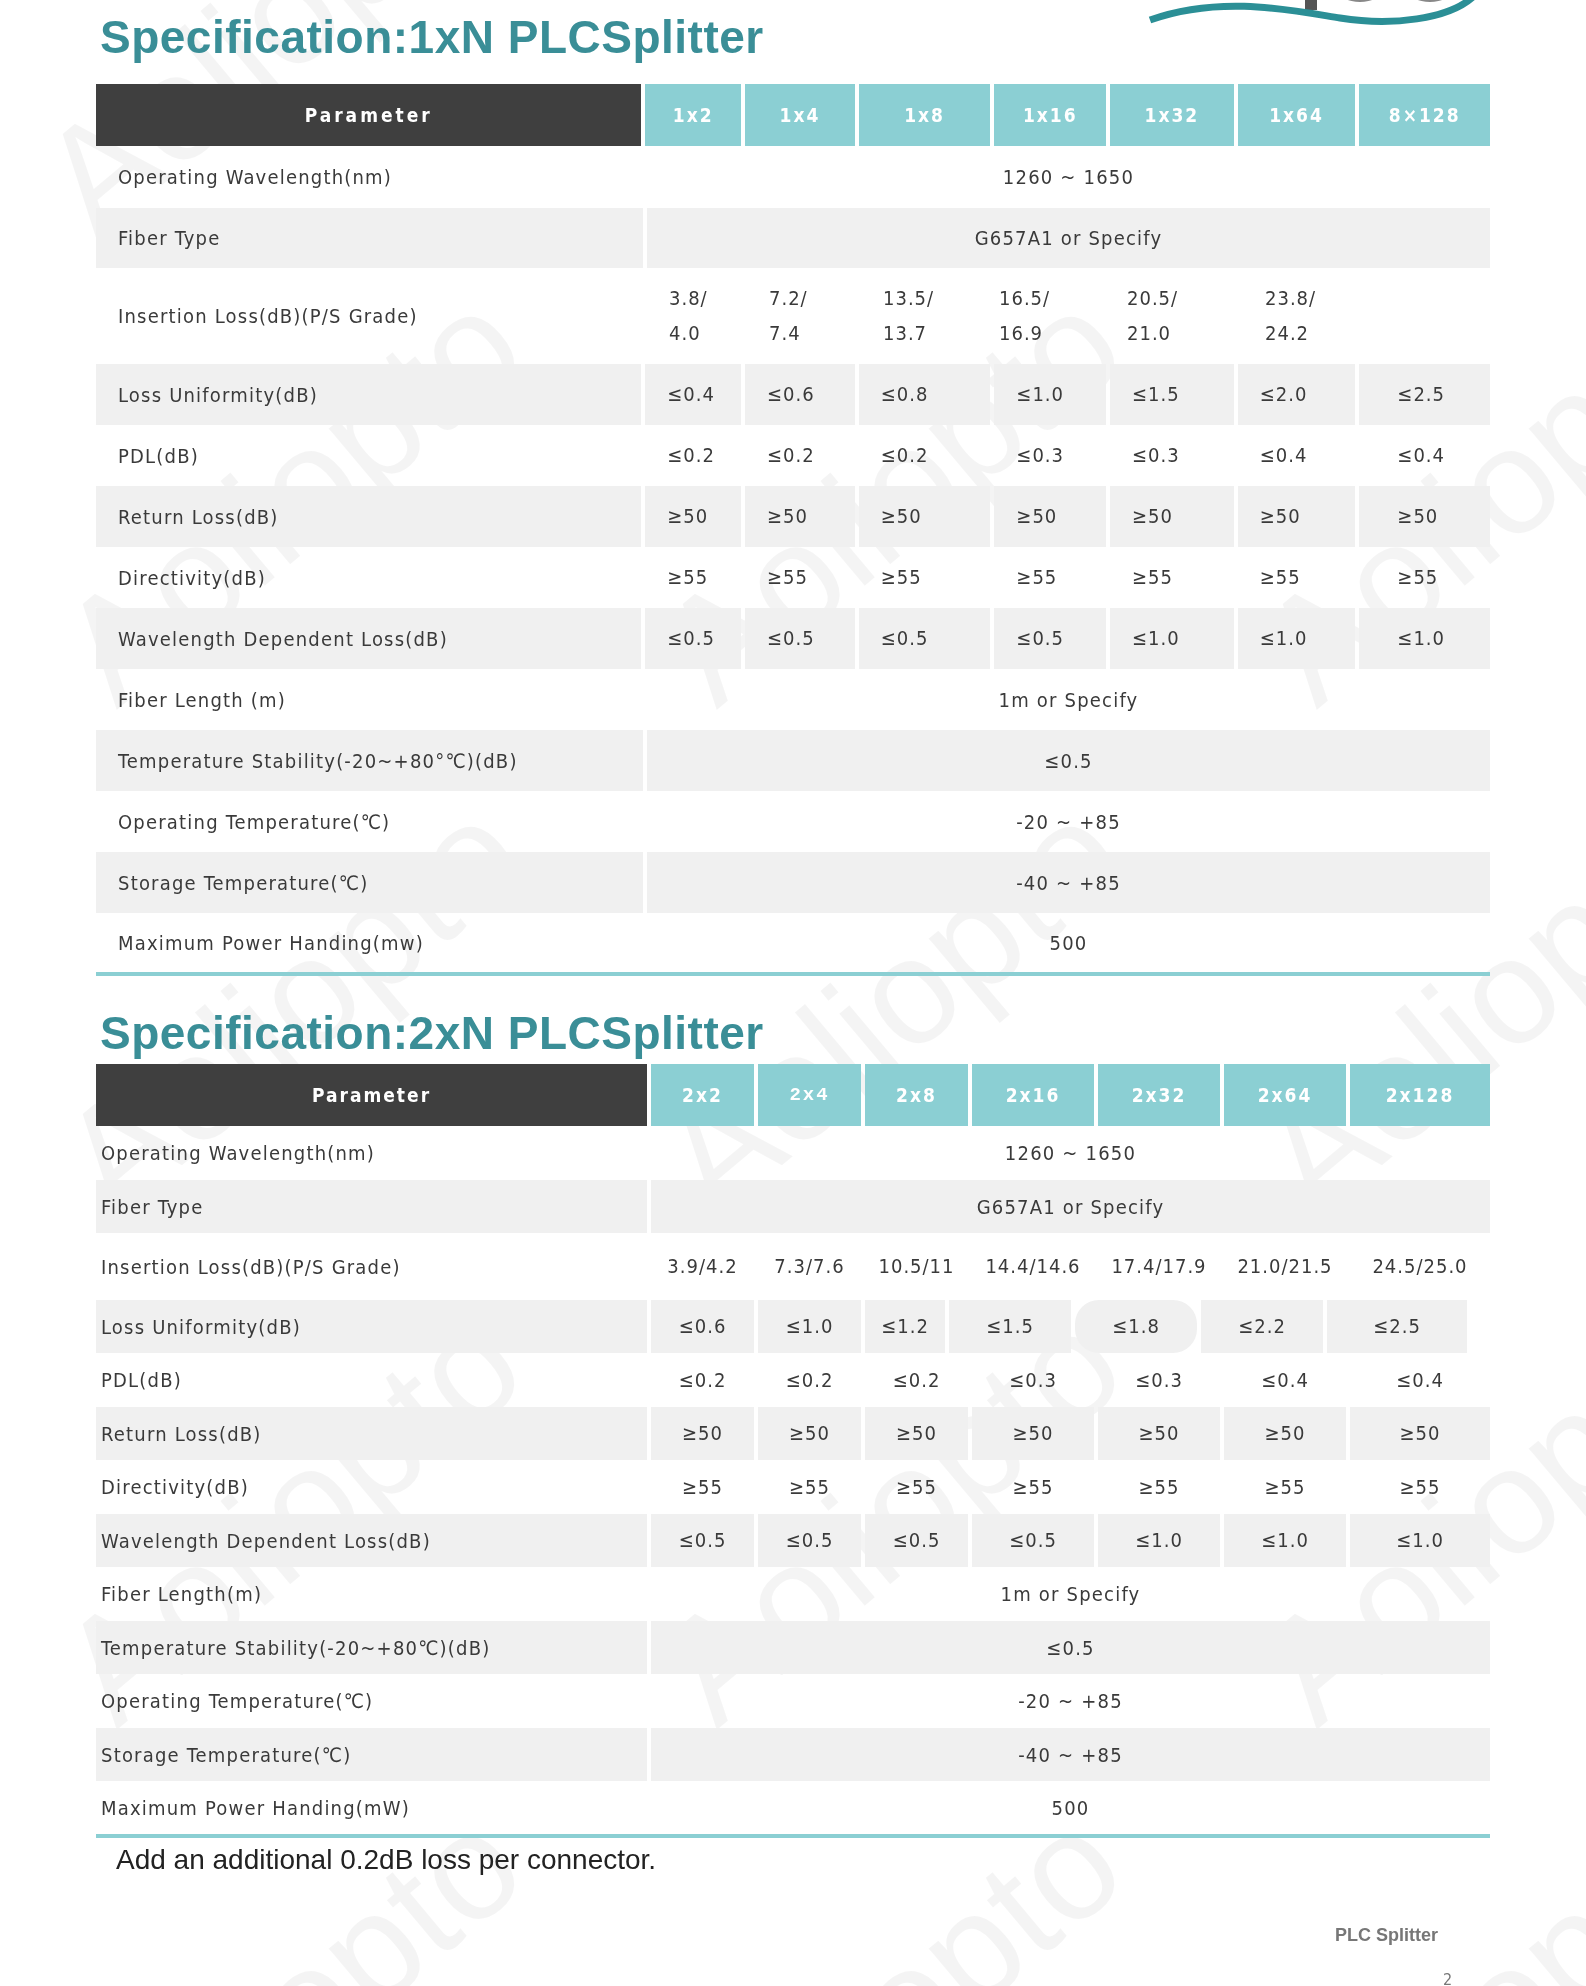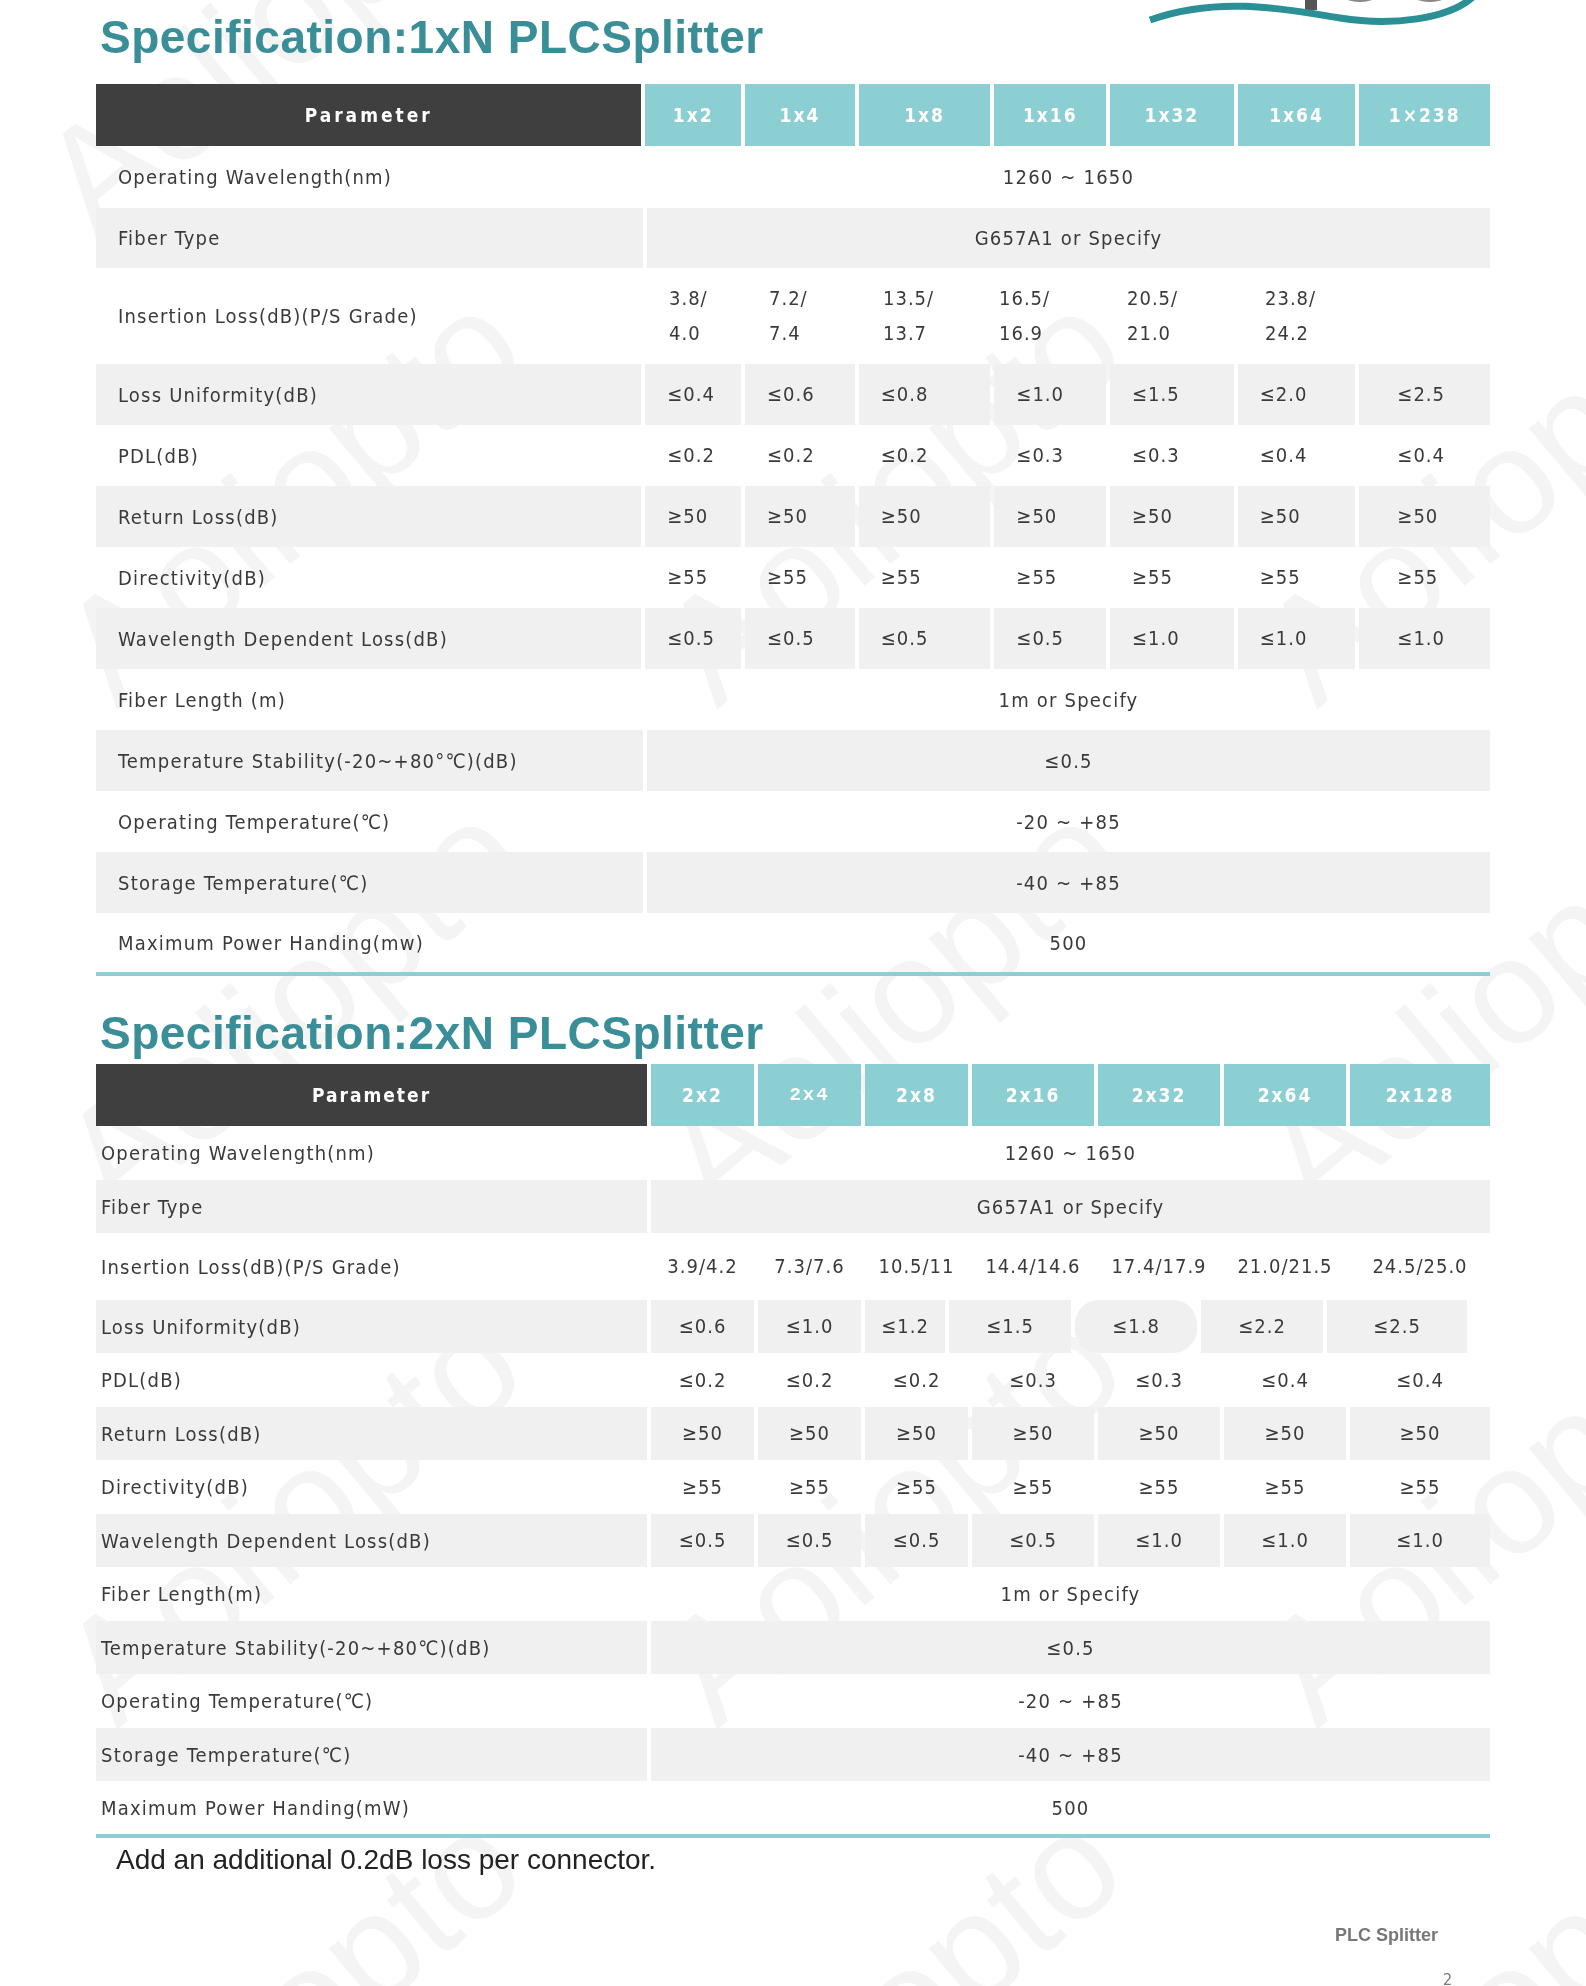--- a/index.html
+++ b/index.html
@@ -92,21 +92,21 @@
 
 <div class="spec t1" style="top:84px;">
   <div class="hdr">
     <div class="pcell" style="width:547px;">Parameter</div>
     <div class="ccell" style="width:96px;">1x2</div>
     <div class="ccell" style="width:110px;">1x4</div>
     <div class="ccell" style="width:132px;">1x8</div>
     <div class="ccell" style="width:112px;">1x16</div>
     <div class="ccell" style="width:124px;">1x32</div>
     <div class="ccell" style="width:118px;">1x64</div>
-    <div class="ccell" style="width:131px;">1×238</div>
+    <div class="ccell" style="width:131px;">8×128</div>
   </div>
 
   <div class="row" style="height:62px;">
     <div class="lab" style="width:547px;">Operating Wavelength(nm)</div>
     <div class="span">1260 ~ 1650</div>
   </div>
   <div class="row alt" style="height:60px;">
     <div class="lab" style="width:547px;">Fiber Type</div>
     <div class="span">G657A1 or Specify</div>
   </div>

